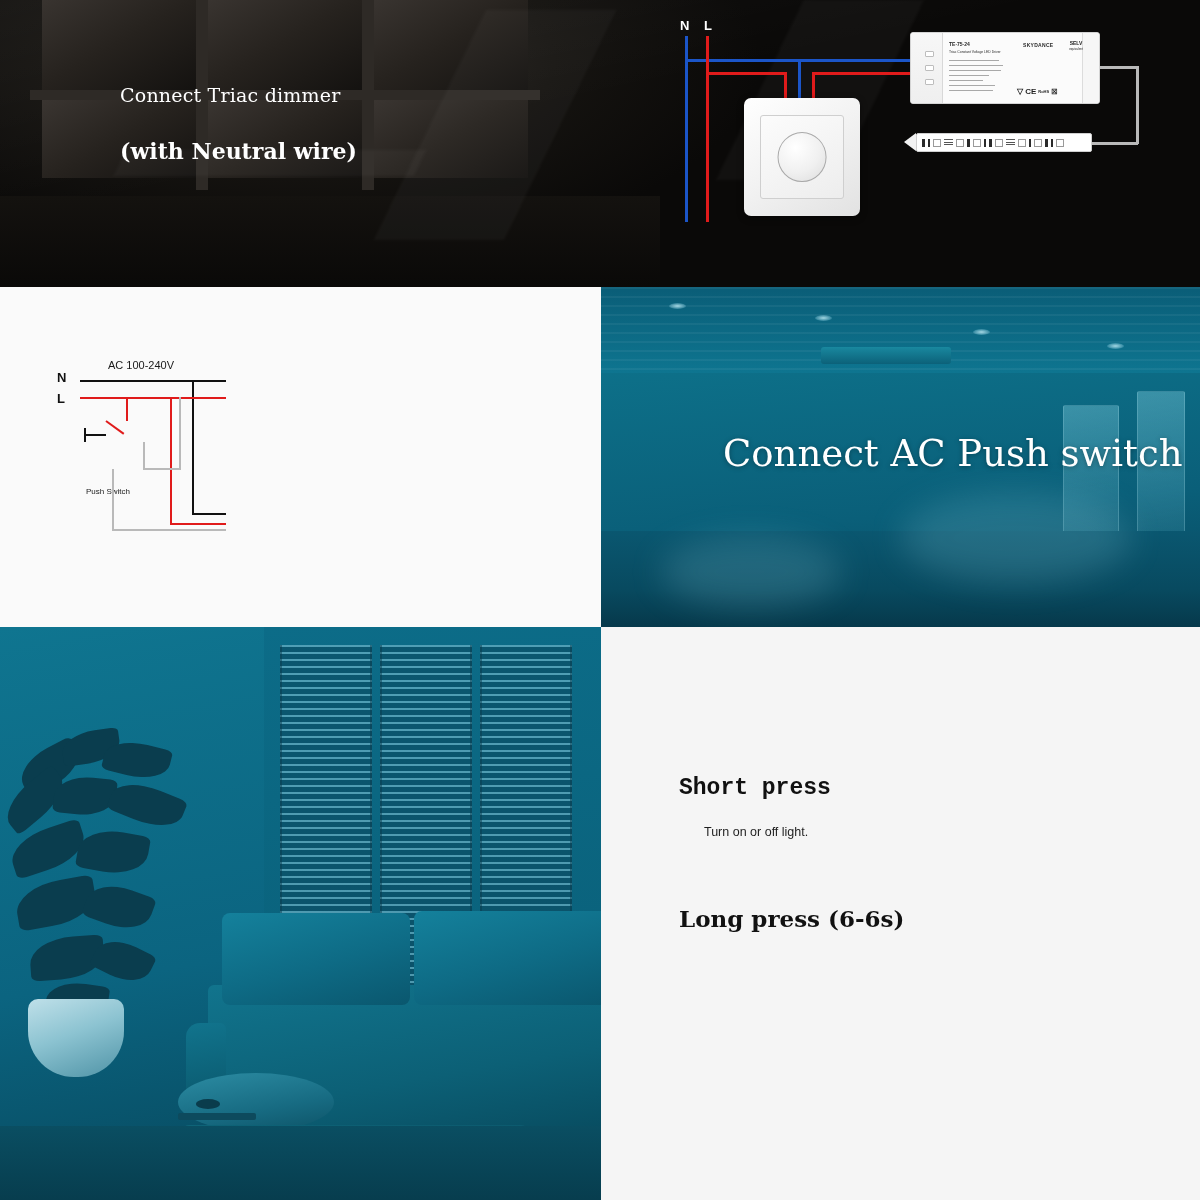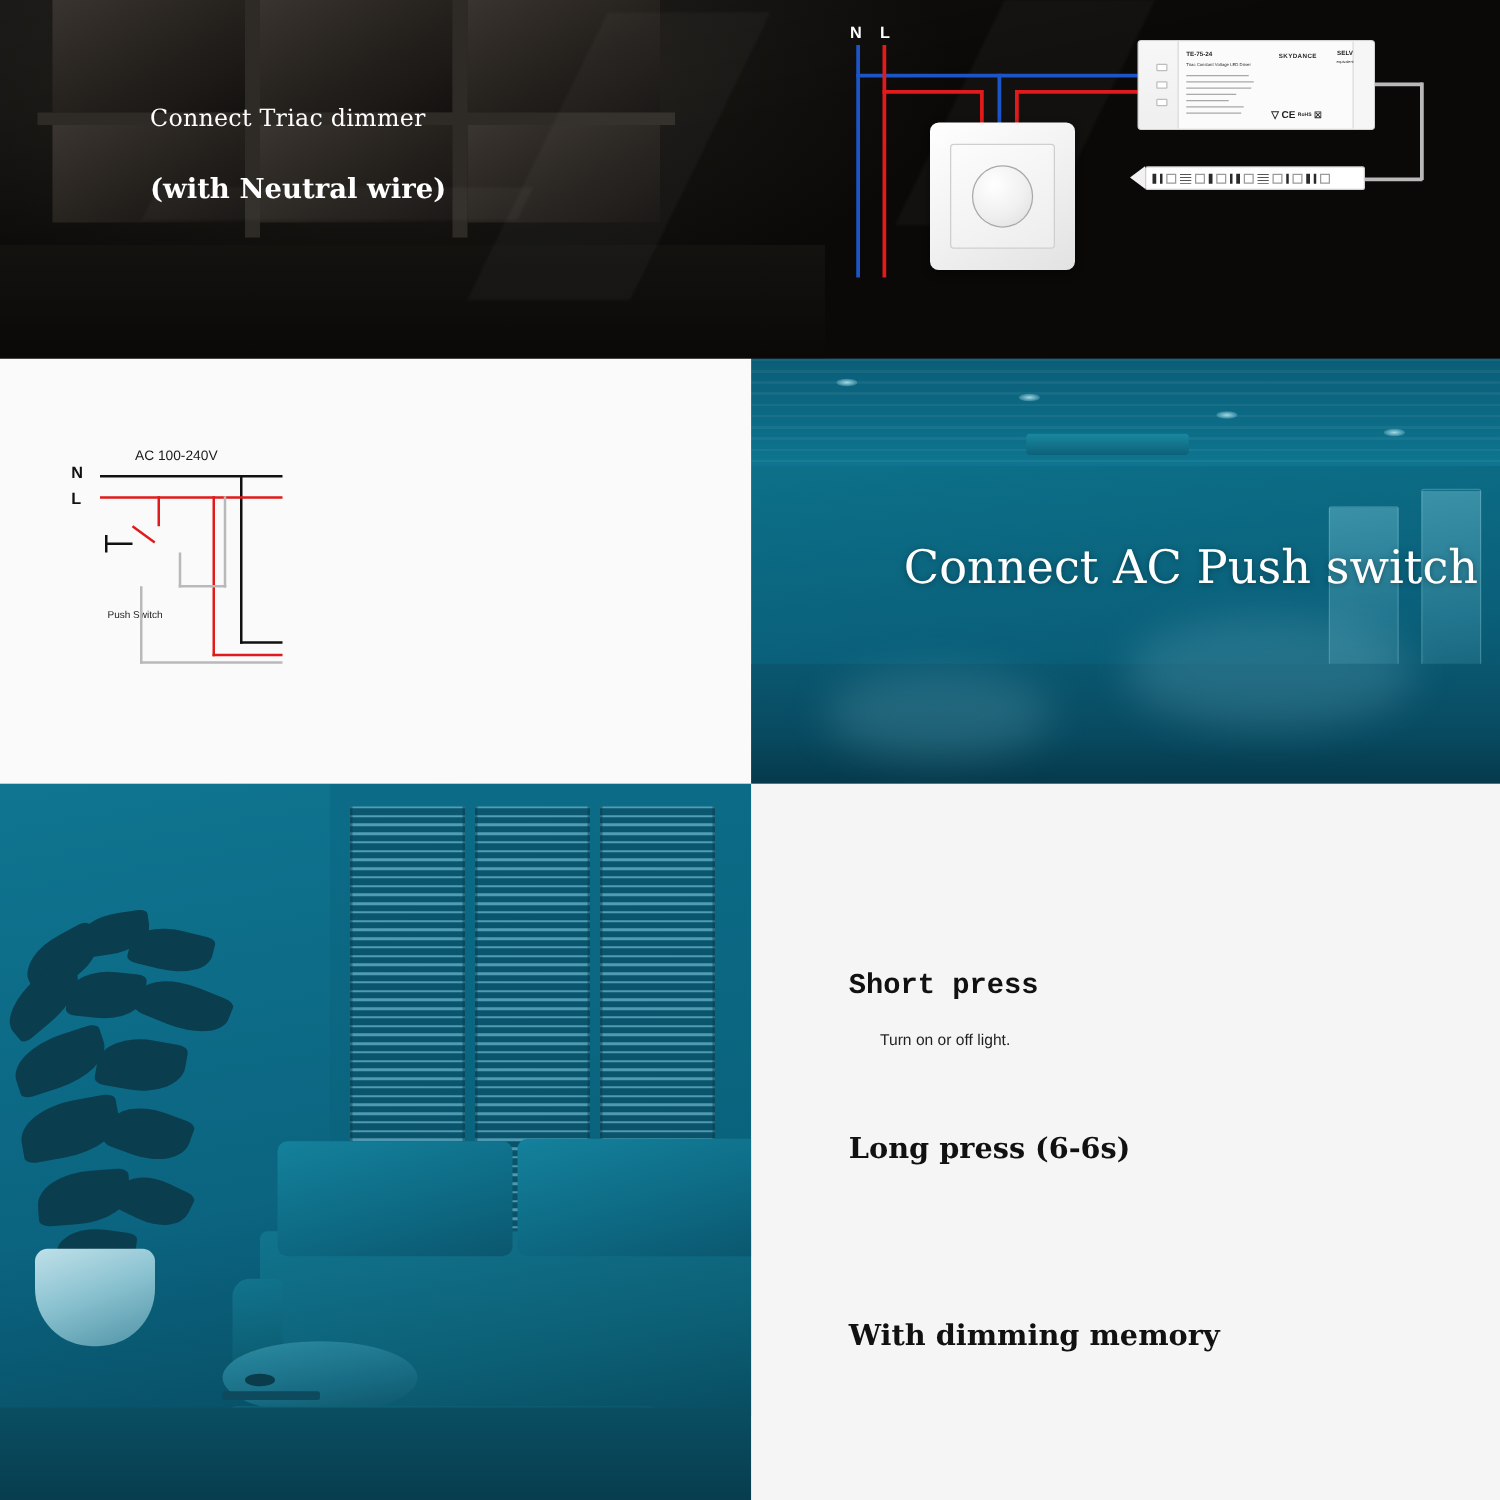--- a/index.html
+++ b/index.html
@@ -453,16 +453,15 @@
     <div class="lv-ottoman" style="left:182px; top:498px; width:346px; height:82px;"></div>
     <div class="lv-rug"></div>
   </section>
 
   <section class="panel-info">
     <h3 class="info-h" style="left:78px; top:148px;font-family:Liberation Mono, monospace;">Short press</h3>
     <p class="info-p" style="left:79px; top:196px;">Turn on or off light.</p>
 
     <h3 class="info-h" style="left:78px; top:278px;">Long press (6-6s)</h3>
 
-    <h3 class="info-h" style="left:78px; top:428px;">With dimming memory</h3>
   </section>
 
 </div>
 
 </body></html>

